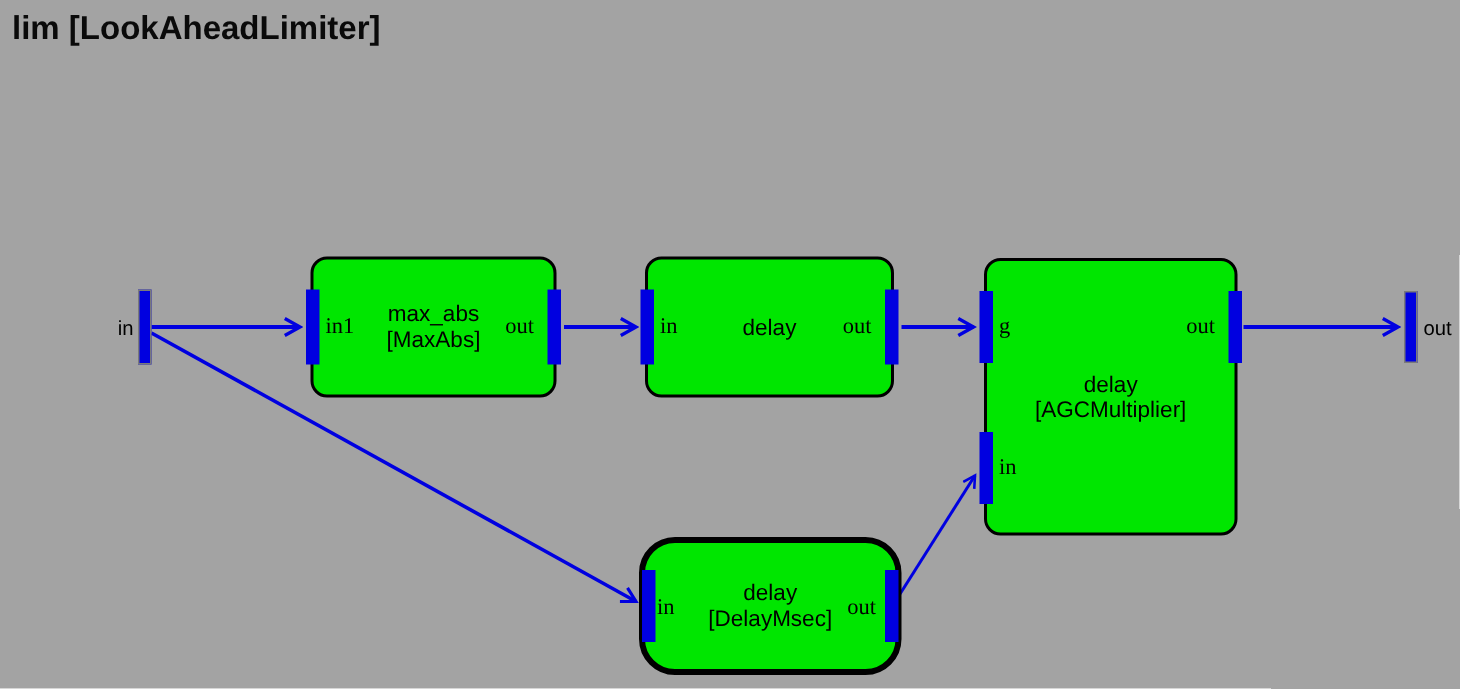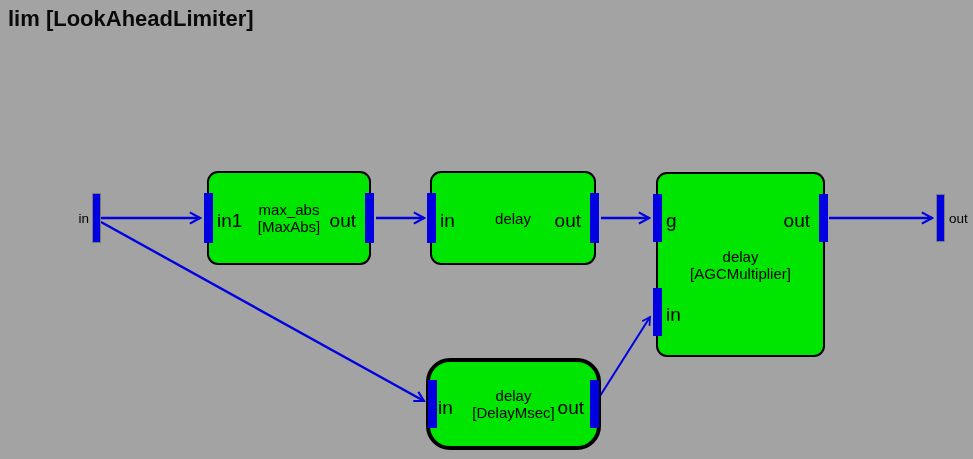--- a/index.html
+++ b/index.html
@@ -24,21 +24,21 @@
     font-size:15px; line-height:17px; color:#000; text-align:right; white-space:nowrap;
   }
 
   .pbar {
     position:absolute; width:9px; background:#0000e0;
   }
   .pbar.pleft  { left:-5px; }
   .pbar.pright { right:-5px; }
 
   .plabel {
-    position:absolute; font-size:19px; color:#000; white-space:nowrap;
+    position:absolute; font-size:15px; color:#000; white-space:nowrap;font-family:Liberation Serif, serif;
   }
   .plabel.pl-left  { left:8px; }
   .plabel.pl-right { right:13px; }
 
   .iobar {
     position:absolute; width:9px; height:50px; box-sizing:border-box;
     background:#0000e0; border:1px solid #7a7a7a;
   }
   .iolabel {
     position:absolute; font-size:13.5px; color:#000; white-space:nowrap;

